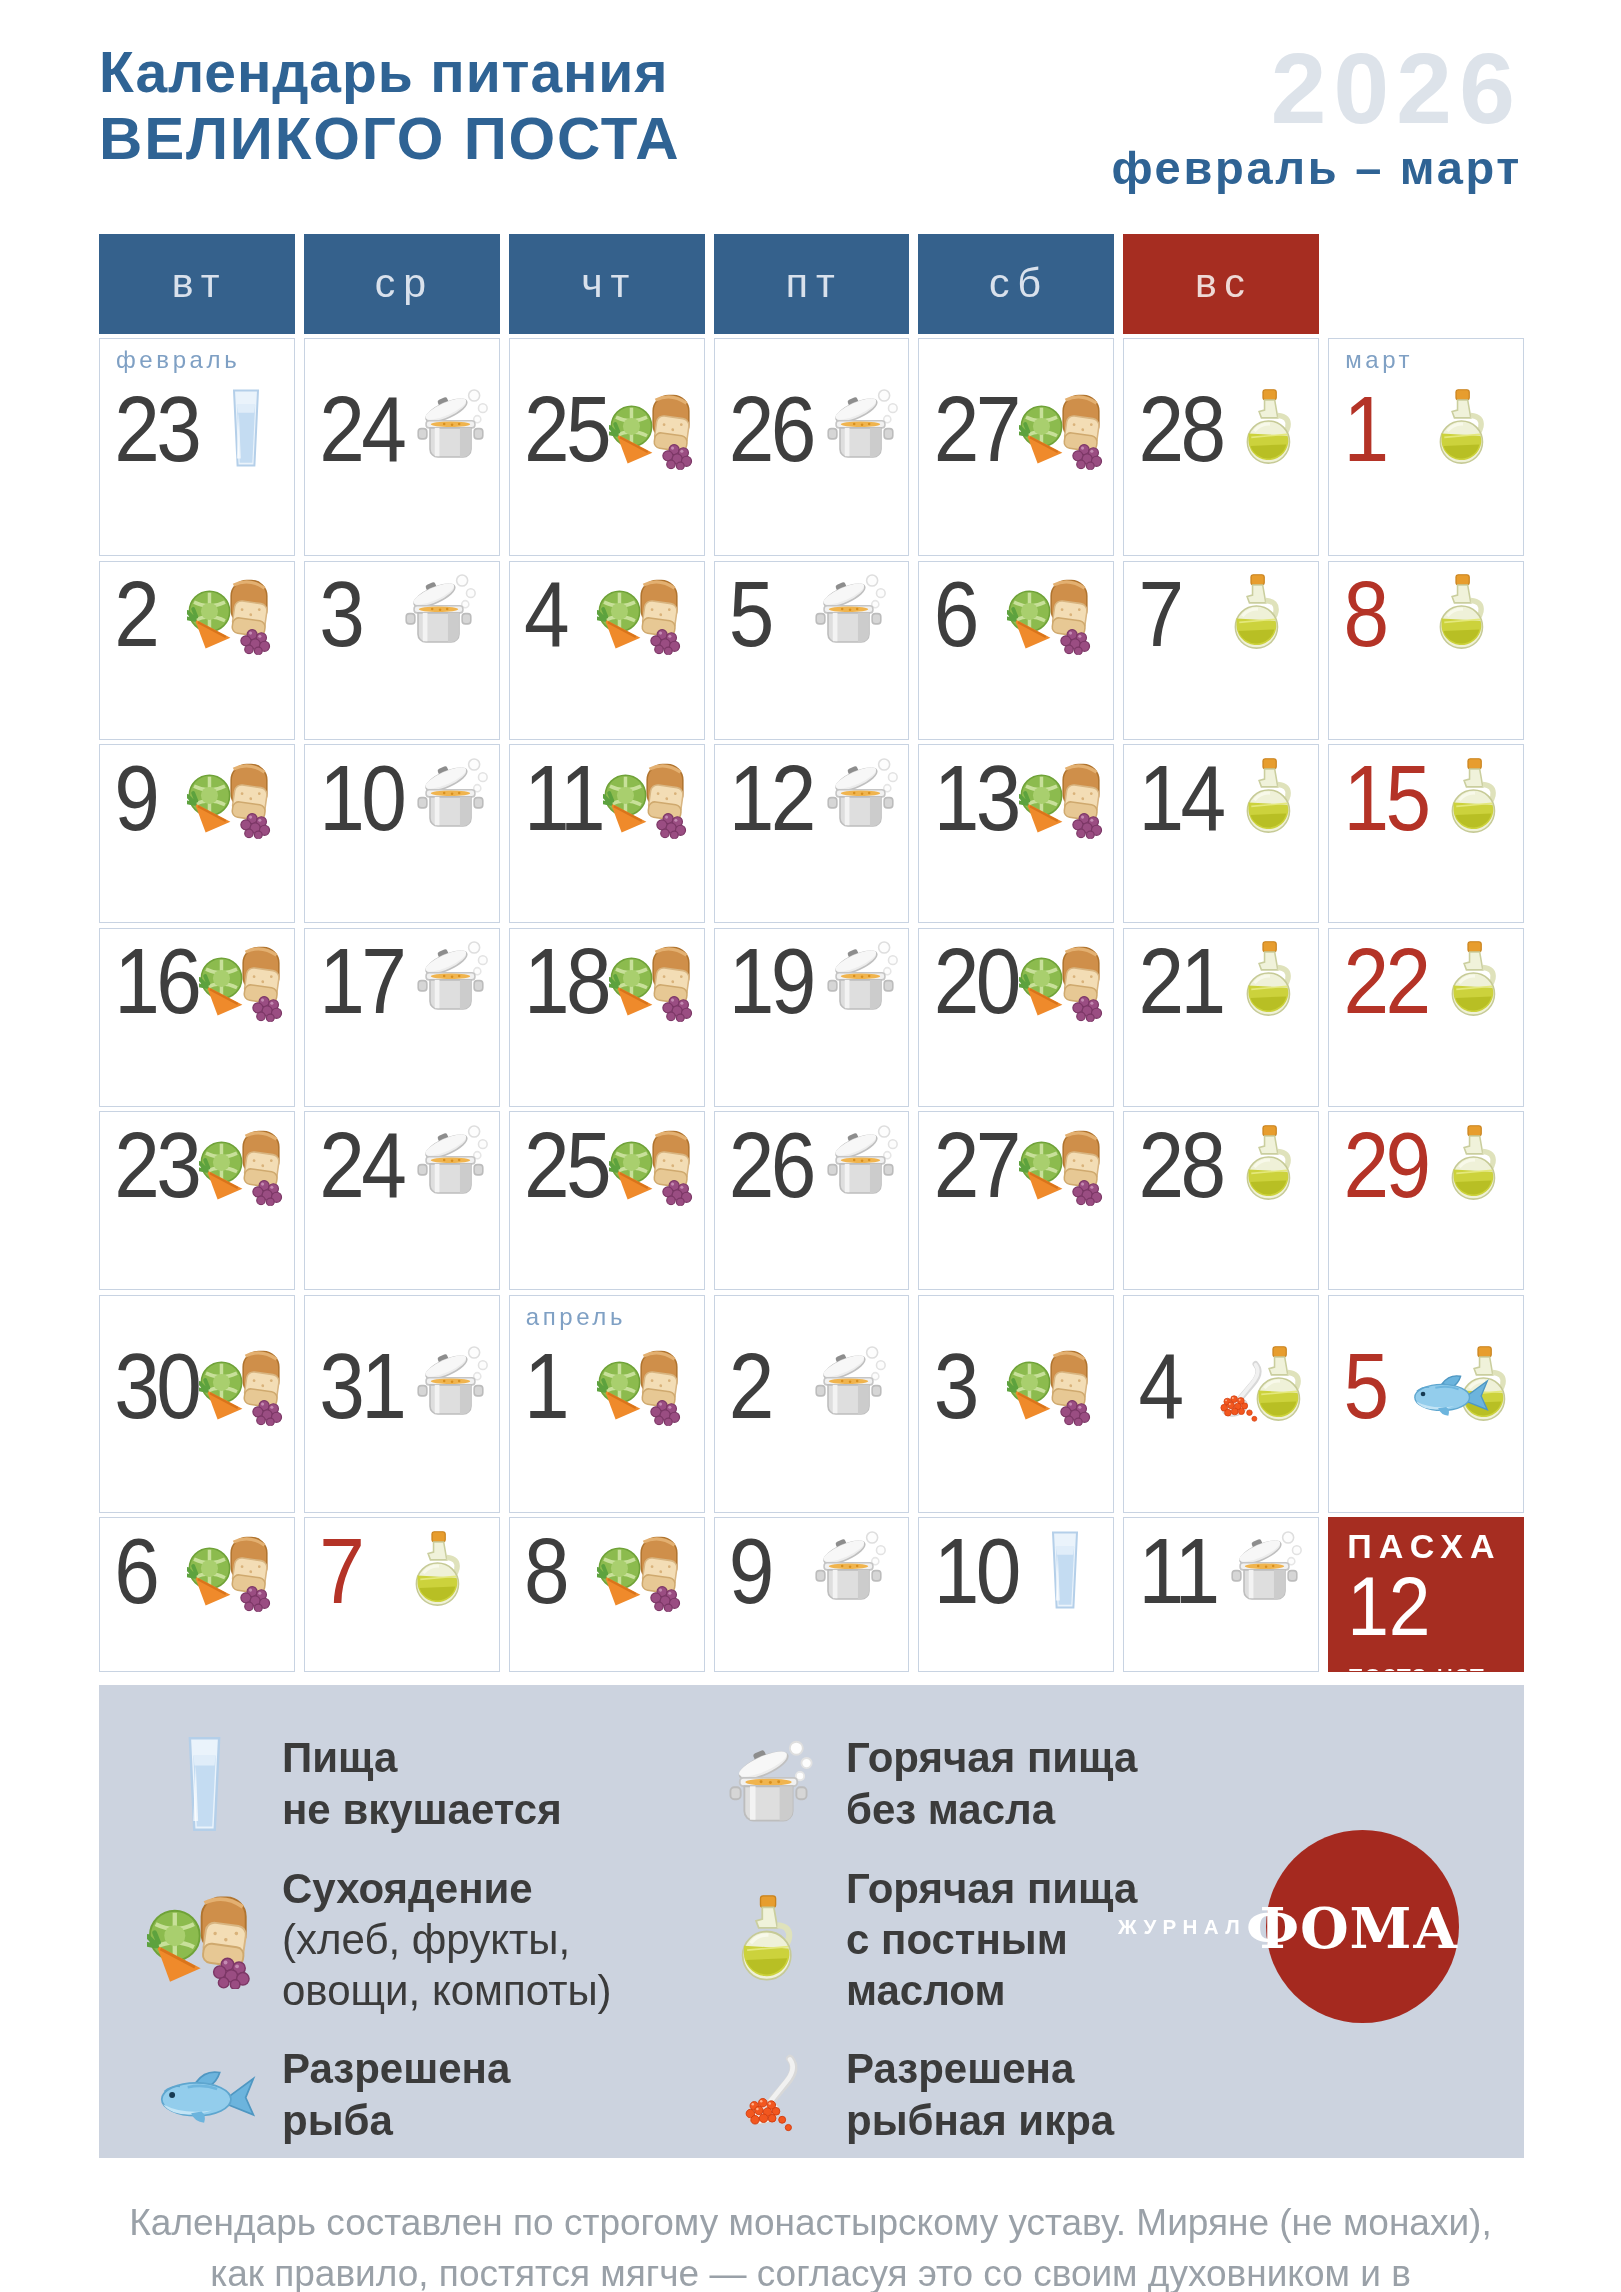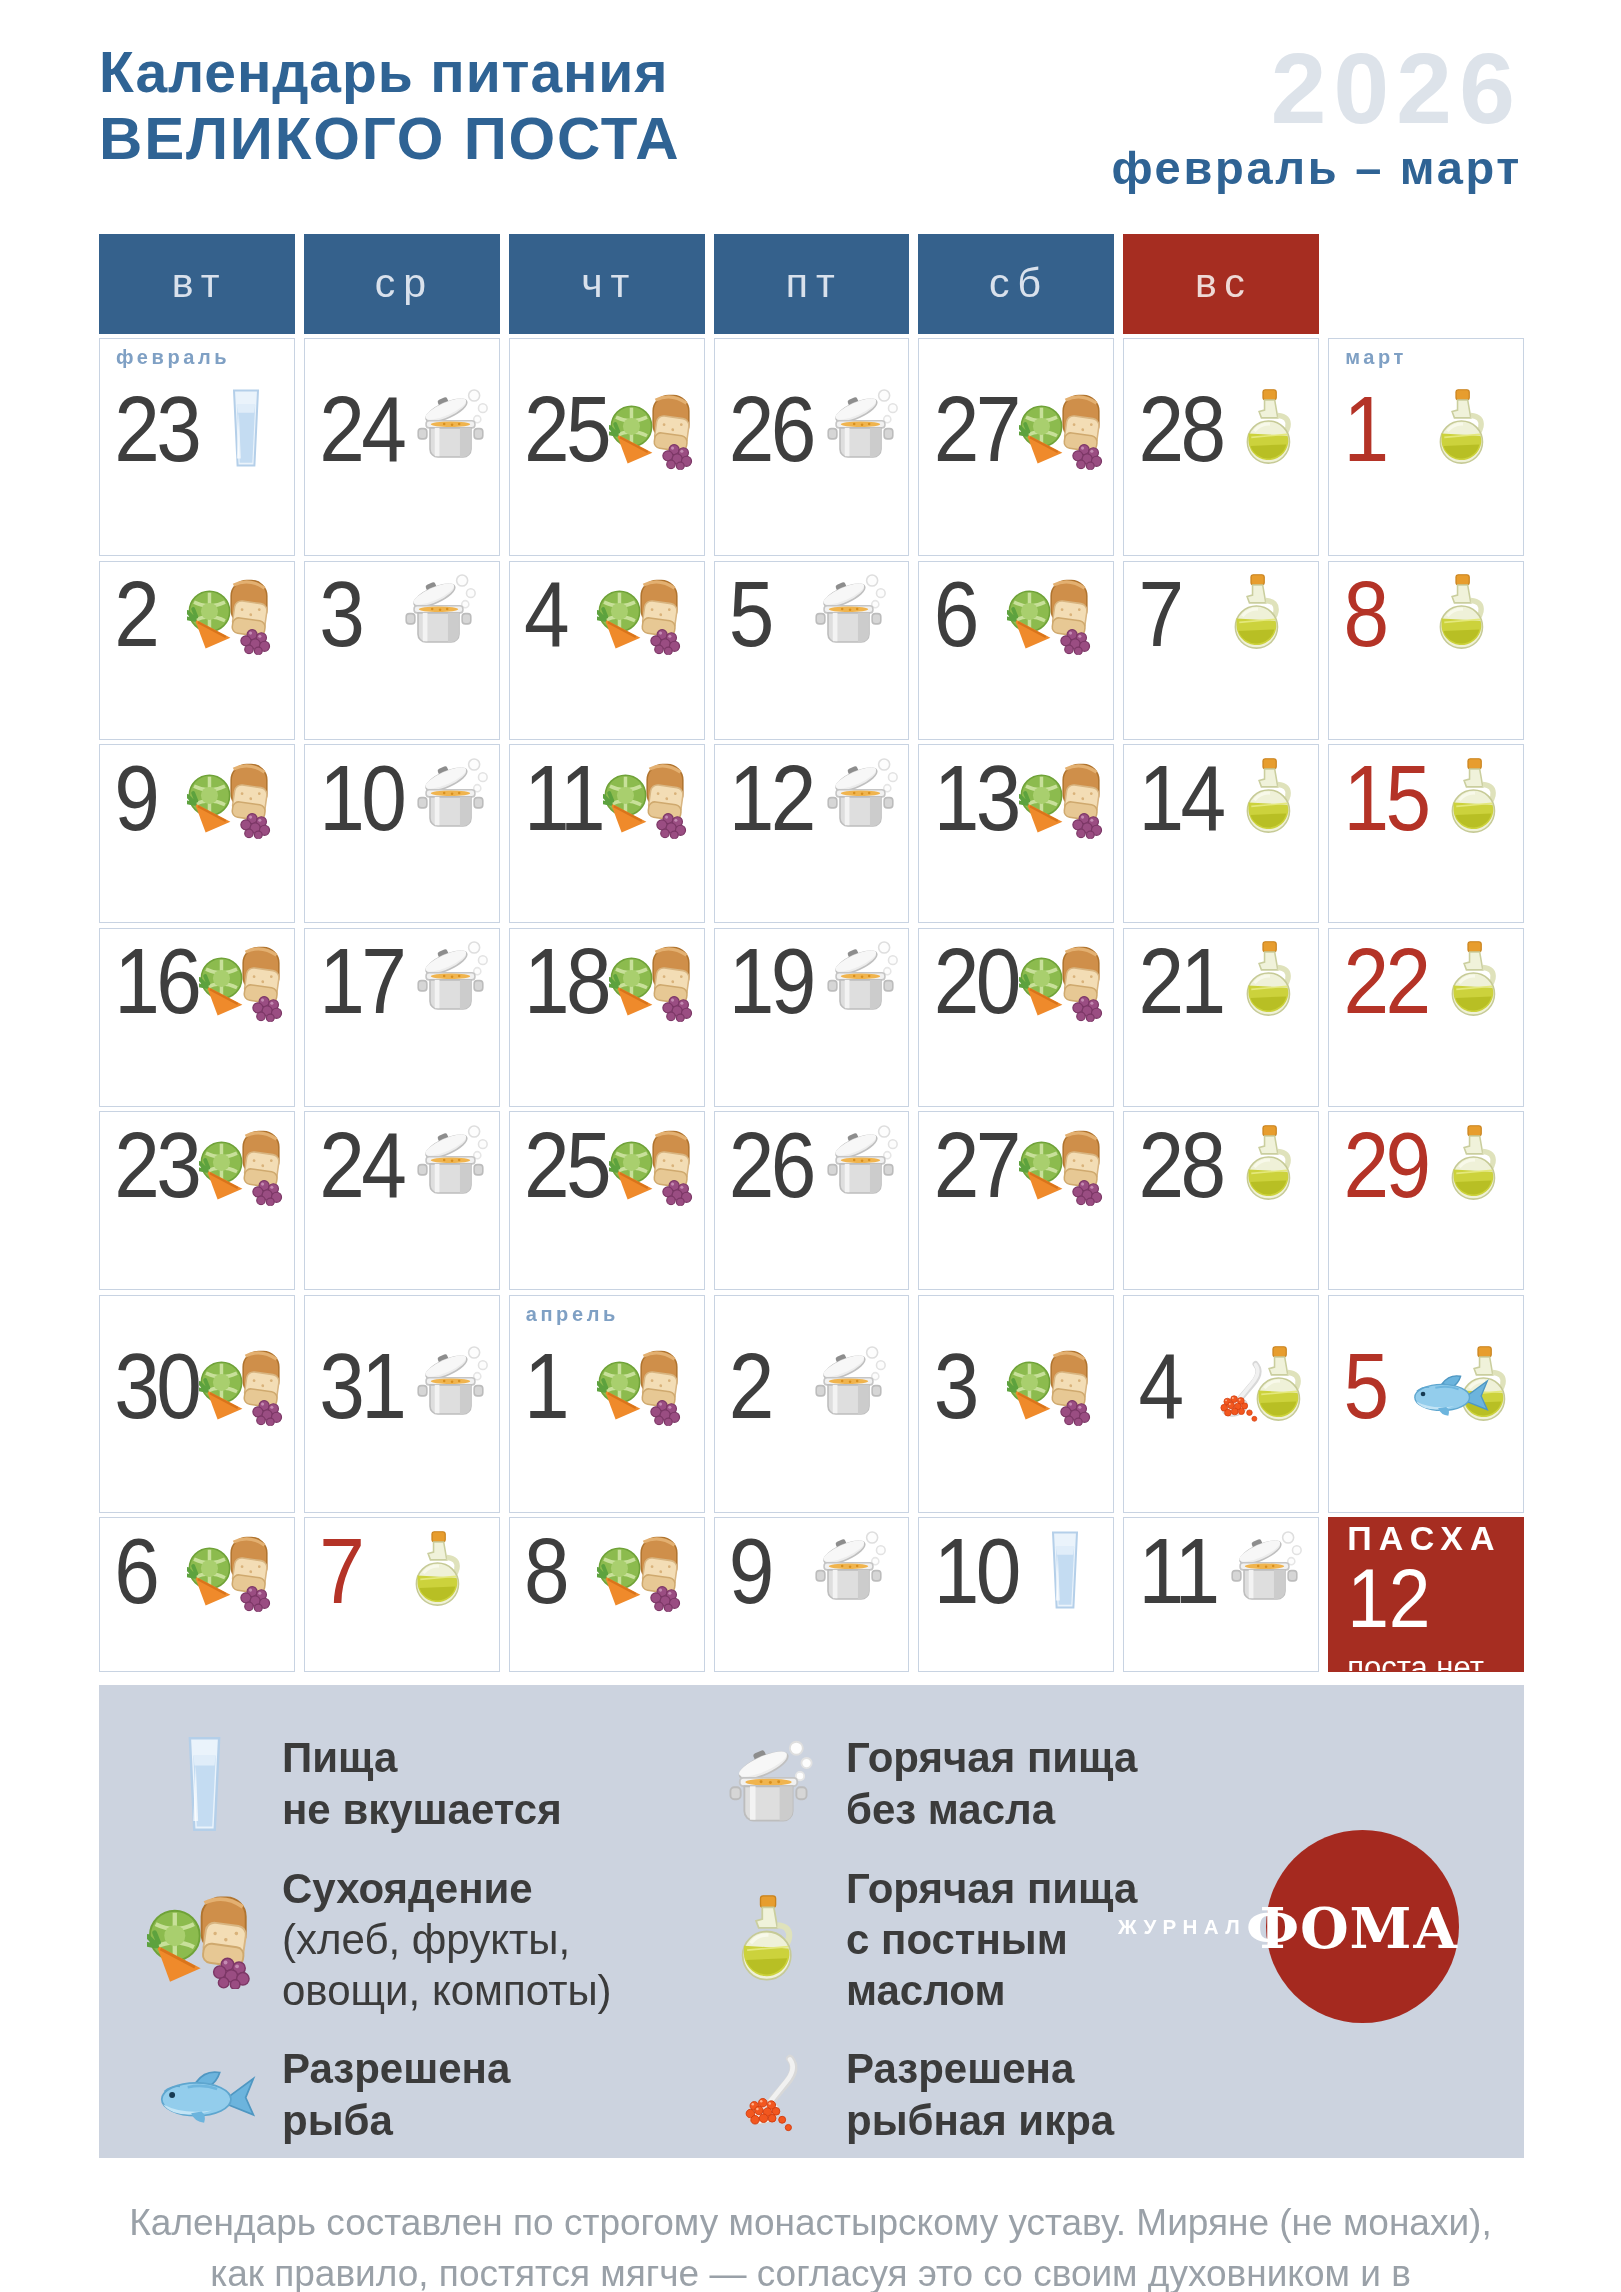--- a/index.html
+++ b/index.html
@@ -18,40 +18,40 @@
   .weekday-row{display:grid;grid-template-columns:repeat(7,1fr);gap:9px;margin:39px 97px 0 99px;}
   .wd{background:var(--header-blue);color:#d9e1ec;font-size:41px;letter-spacing:8px;display:flex;
       align-items:center;justify-content:center;height:100px;padding-left:5.4px;}
   .wd-sun{background:var(--sunday-red);color:#eed9d6;}
 
   
   .calendar{margin:4.5px 97px 0 99px;display:flex;flex-direction:column;gap:4.5px;}
   .week-row{display:grid;grid-template-columns:repeat(7,1fr);gap:9px;}
   .wr1{height:218px}.wr2,.wr3,.wr4,.wr5{height:179px}.wr6{height:218px}.wr7{height:155px}
   .cell{background:#fff;border:1.8px solid #c8d3e2;position:relative;overflow:hidden;}
-  .month-label{position:absolute;top:7.2px;left:16px;font-size:20px;font-weight:bold;
+  .month-label{position:absolute;top:7.2px;left:16px;font-size:24px;font-weight:normal;
                color:var(--month-label-blue);letter-spacing:3.6px;}
   .day-line{display:flex;align-items:flex-start;padding:10.7px 9px 0 14.3px;}
   .wr1 .day-line,.wr6 .day-line{padding-top:48px;}
   .day-num{display:inline-block;font-size:82px;font-weight:500;color:var(--number-dark);
            line-height:0.92;letter-spacing:-3.6px;transform:scaleY(1.12);transform-origin:top left;}
   .day-num.red{color:var(--date-red);}
   .icons{margin-left:auto;min-width:95px;display:flex;justify-content:center;align-items:flex-start;margin-right:3.6px;}
   .ic{display:block;}
   .ic-water{width:32px;height:82px;}
   .ic-pot{width:79px;height:77px;}
   .ic-dry{width:93px;height:81px;margin-top:1.8px;}
   .ic-oil{width:50px;height:82px;}
   .ic-fish{width:82px;height:54px;margin-top:23px;position:relative;z-index:1;}
   .ic-caviar{width:56px;height:66px;margin-top:16px;position:relative;z-index:1;}
   .icons .ic-caviar + .ic-oil{margin-left:-12.5px;}
   .icons .ic-fish + .ic-oil{margin-left:-30px;}
 
   
-  .cell.easter{background:var(--sunday-red);border-color:var(--sunday-red);padding:1px 0 0 18px;}
+  .cell.easter{background:var(--sunday-red);border-color:var(--sunday-red);padding:9px 0 0 18px;}
   .easter-title{font-size:34px;font-weight:bold;letter-spacing:7.2px;color:#fff;}
   .easter-num{display:inline-block;font-size:75px;font-weight:500;color:#fff;line-height:0.95;
               margin-top:1.8px;transform:scaleY(1.1);transform-origin:top left;}
   .easter-note{font-size:31px;color:#fff;margin-top:19px;}
 
   
   .legend{margin:12.5px 97px 0 99px;background:var(--legend-bg);height:473px;box-sizing:border-box;
           padding:47px 36px 36px 43px;display:flex;align-items:flex-start;}
   .legend-grid{display:grid;grid-template-columns:555px 1fr;row-gap:27px;column-gap:9px;flex:1;}
   .legend-item{display:flex;align-items:center;gap:15px;}

